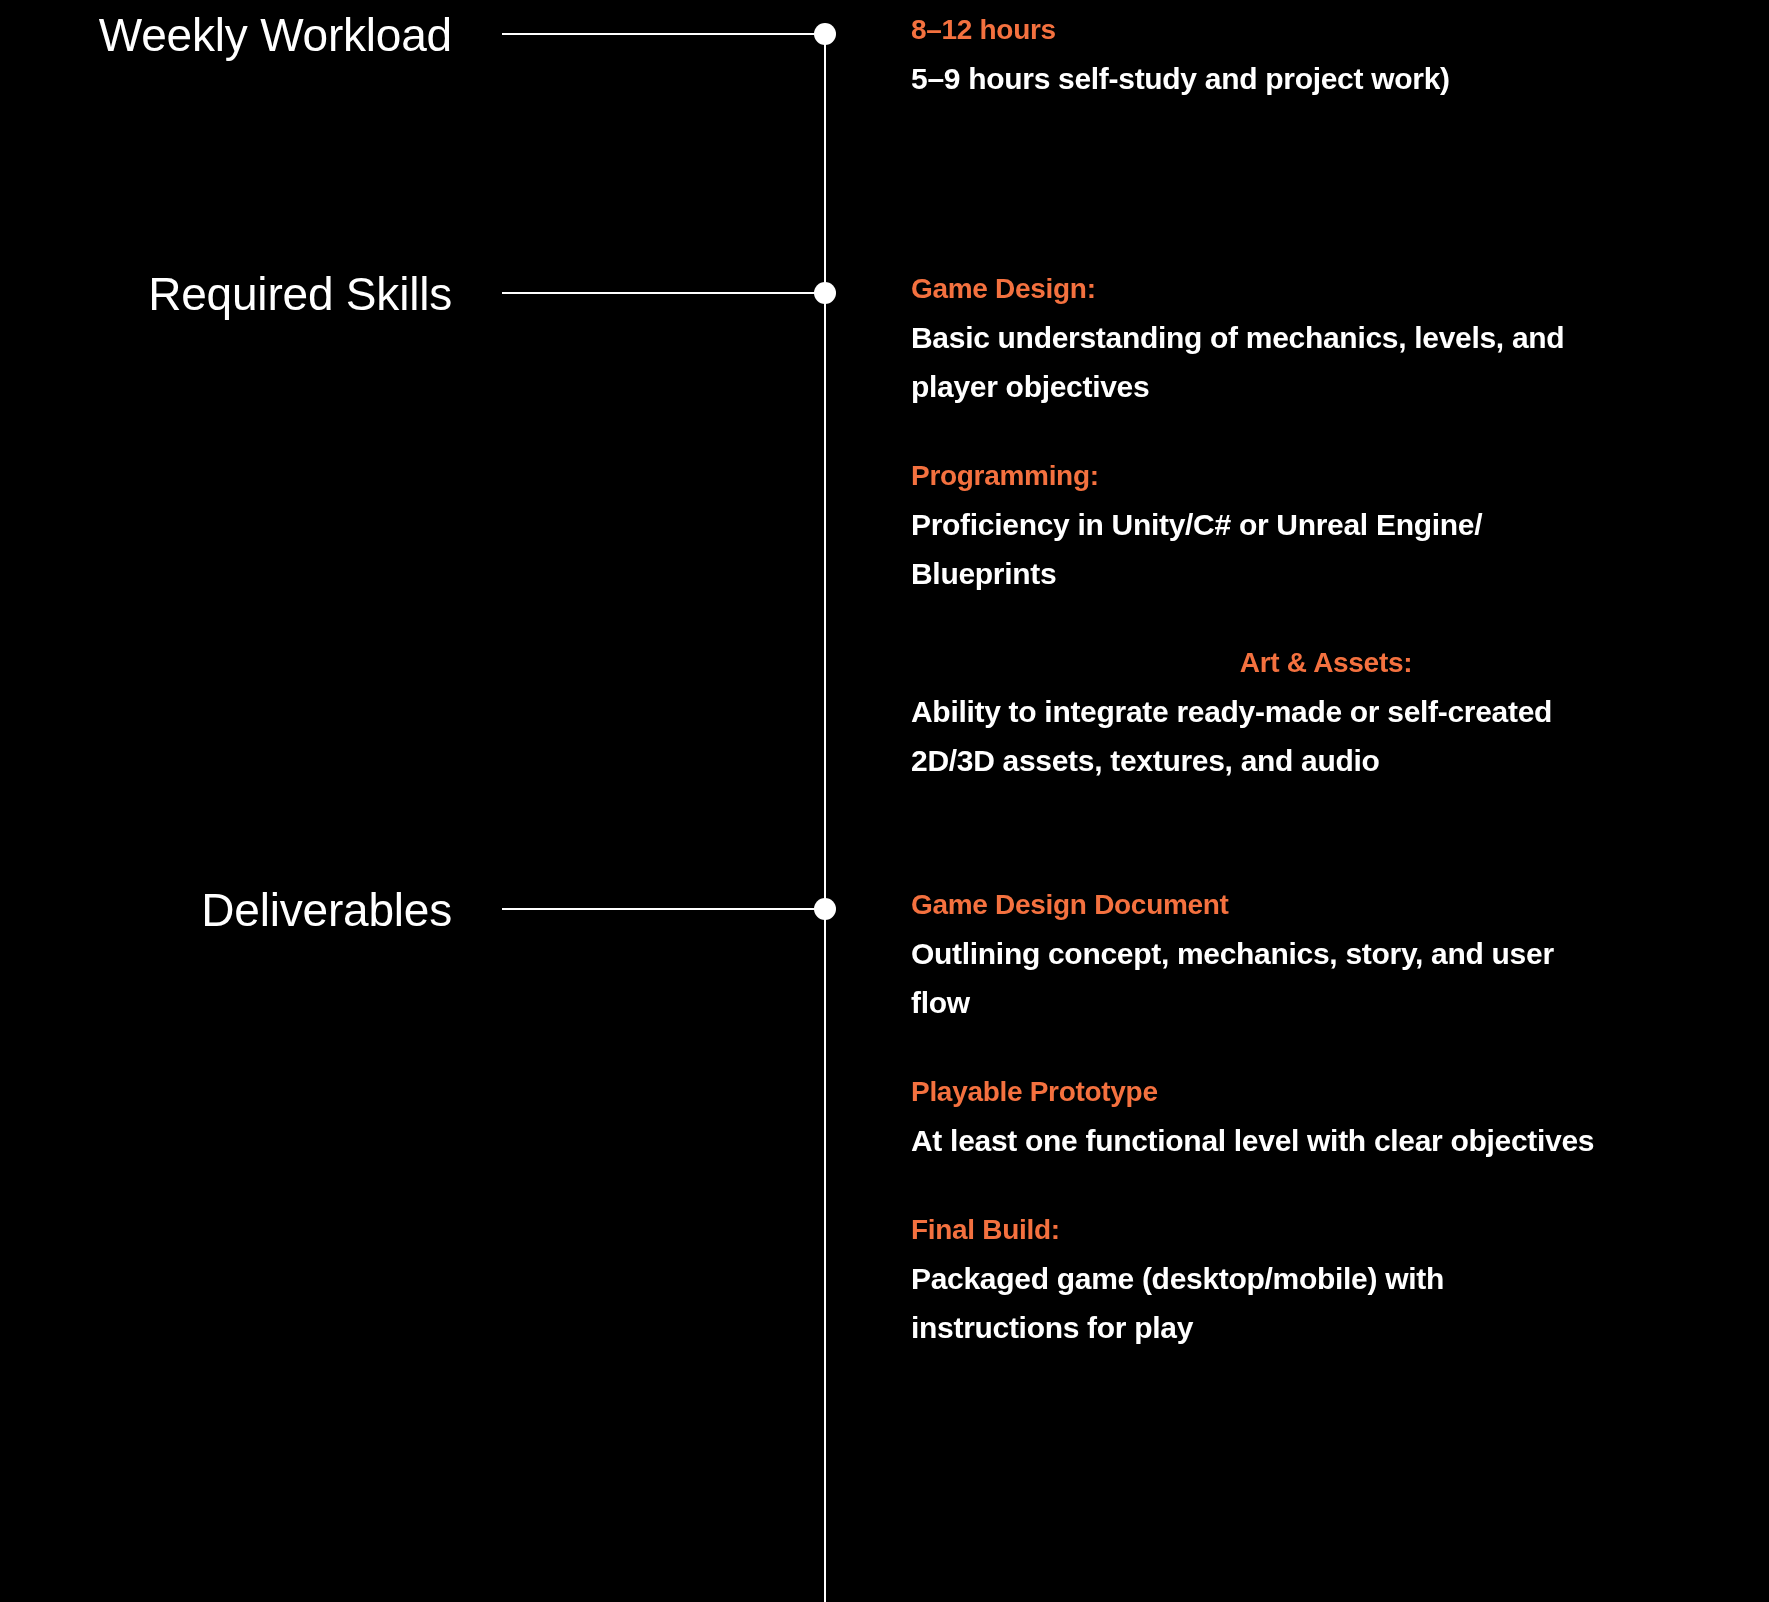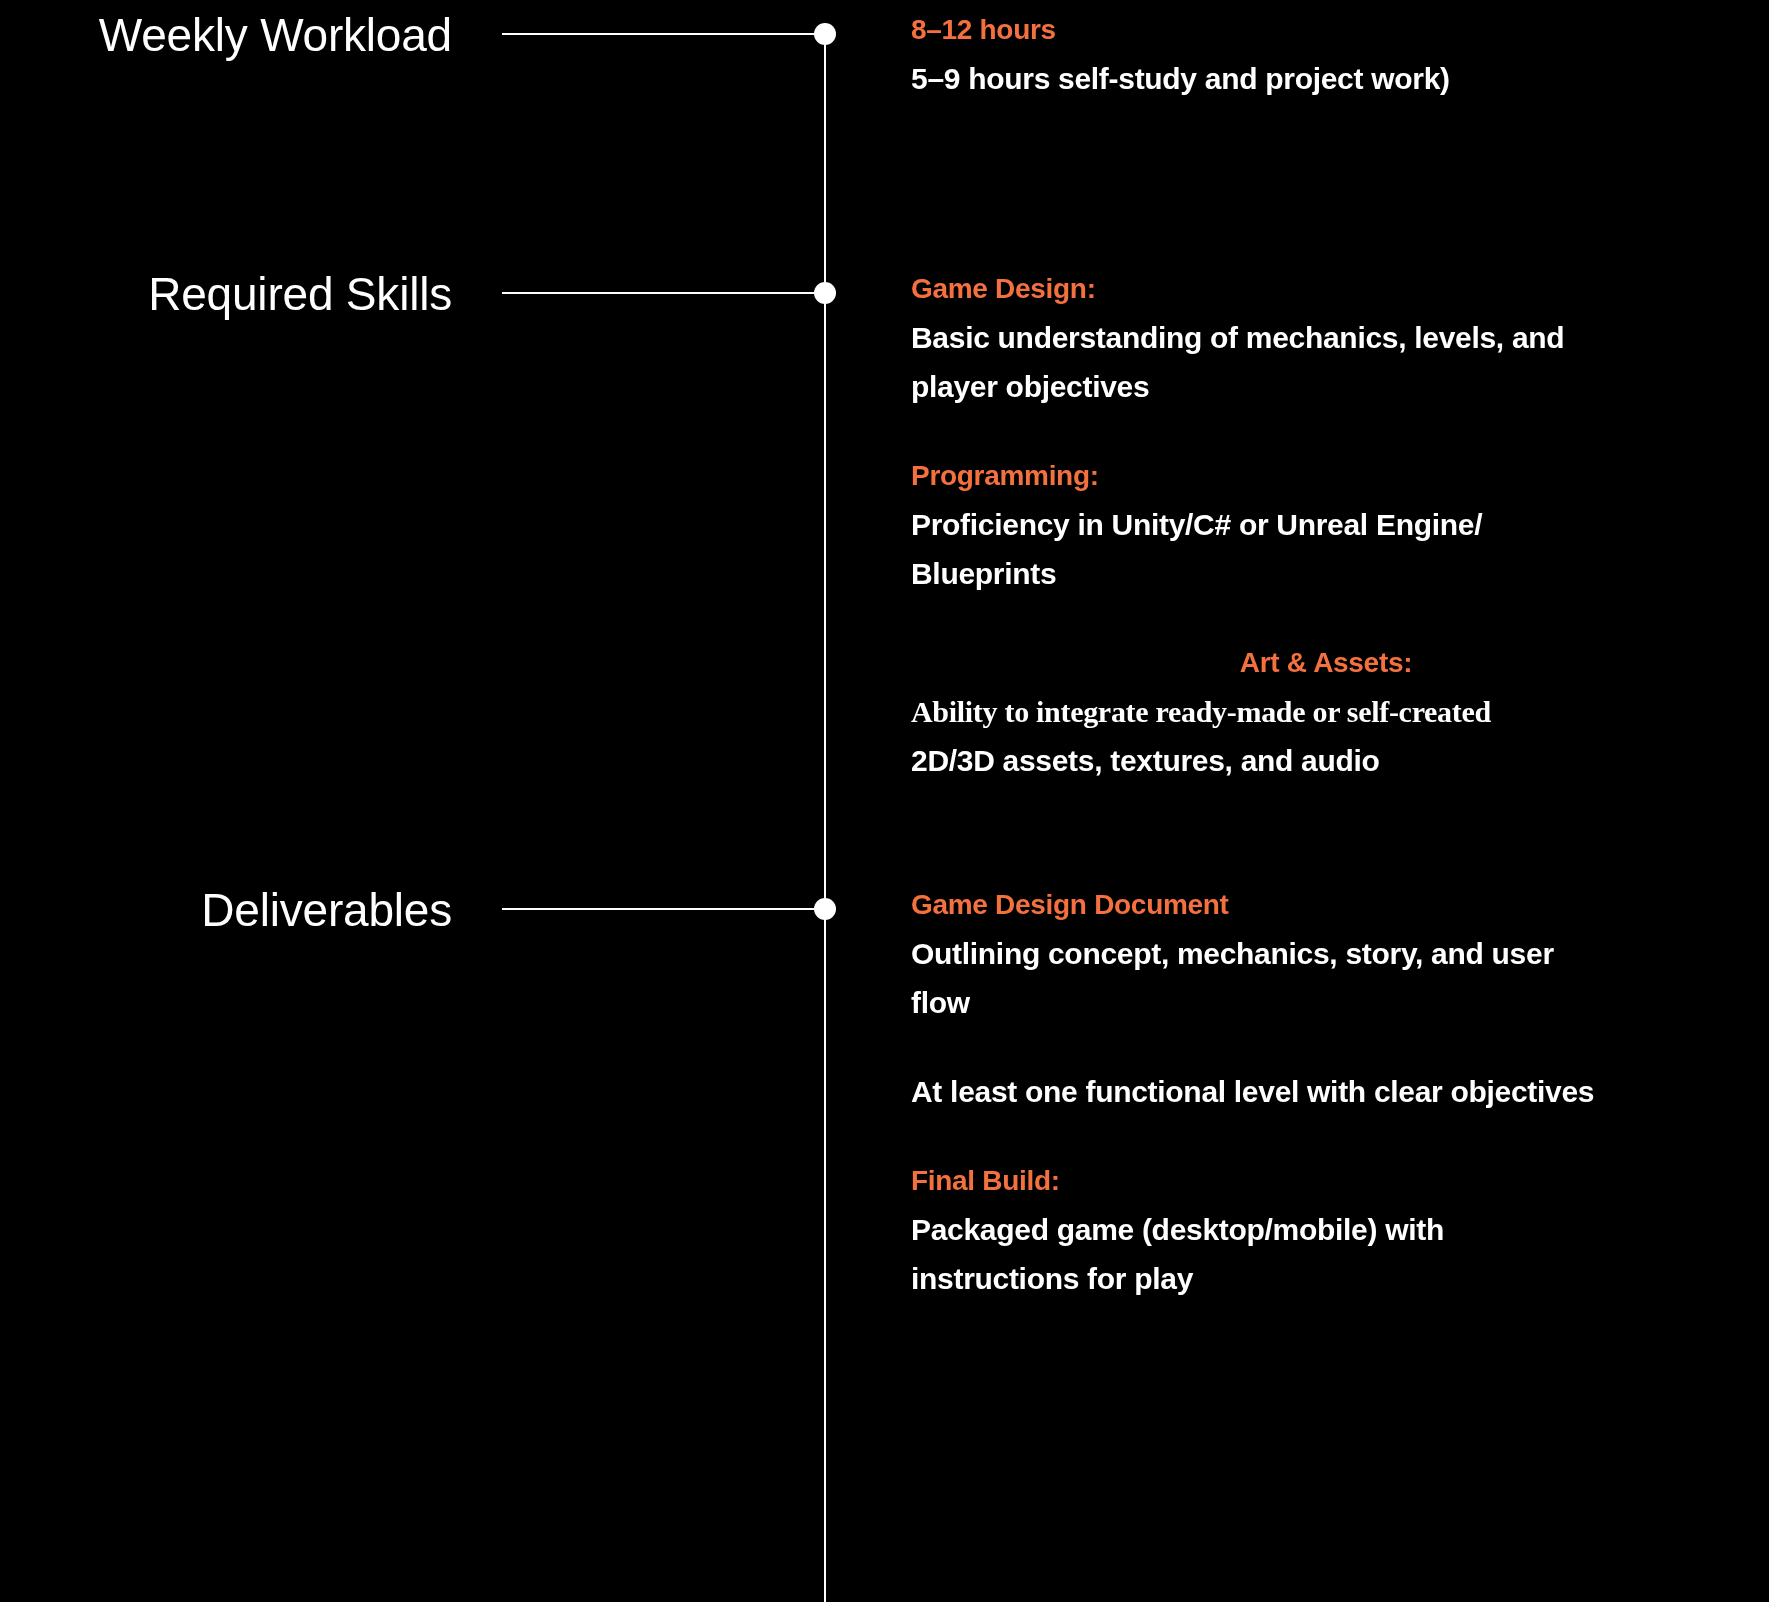--- a/index.html
+++ b/index.html
@@ -126,36 +126,37 @@
             <div class="block-line" style="color: rgb(255, 255, 255);">Basic understanding of mechanics, levels, and</div>
             <div class="block-line" style="color: rgb(255, 255, 255);">player objectives</div>
           </div>
           <div class="block">
             <div class="block-heading" style="color: rgb(244, 113, 63);">Programming:</div>
             <div class="block-line" style="color: rgb(255, 255, 255);">Proficiency in Unity/C# or Unreal Engine/</div>
             <div class="block-line" style="color: rgb(255, 255, 255);">Blueprints</div>
           </div>
           <div class="block">
             <div class="block-heading" style="color: rgb(244, 113, 63); text-align: center;">Art &amp; Assets:</div>
-            <div class="block-line" style="color: rgb(255, 255, 255); font-family: Liberation Serif, serif;">Ability to integrate ready-made or self-created</div>
+            <div class="block-line" style="color: rgb(255, 255, 255);">Ability to integrate ready-made or self-created</div>
             <div class="block-line" style="color: rgb(255, 255, 255);">2D/3D assets, textures, and audio</div>
           </div>
         </div>
       </div>
       <div class="row" style="top: 887px;">
         <div class="row-label" style="color: rgb(255, 255, 255);">Deliverables</div>
         <div class="row-leader" style="top: 21px; background: rgb(255, 255, 255);"></div>
         <div class="row-dot" style="top: 11px; background: rgb(255, 255, 255);"></div>
         <div class="row-content" style="top: -7px;">
           <div class="block">
             <div class="block-heading" style="color: rgb(244, 113, 63);">Game Design Document</div>
             <div class="block-line" style="color: rgb(255, 255, 255);">Outlining concept, mechanics, story, and user</div>
             <div class="block-line" style="color: rgb(255, 255, 255);">flow</div>
           </div>
           <div class="block">
+            <div class="block-heading" style="color: rgb(244, 113, 63);">Playable Prototype</div>
             <div class="block-line" style="color: rgb(255, 255, 255);">At least one functional level with clear objectives</div>
           </div>
           <div class="block">
             <div class="block-heading" style="color: rgb(244, 113, 63);">Final Build:</div>
             <div class="block-line" style="color: rgb(255, 255, 255);">Packaged game (desktop/mobile) with</div>
             <div class="block-line" style="color: rgb(255, 255, 255);">instructions for play</div>
           </div>
         </div>
       </div>
     </div>

